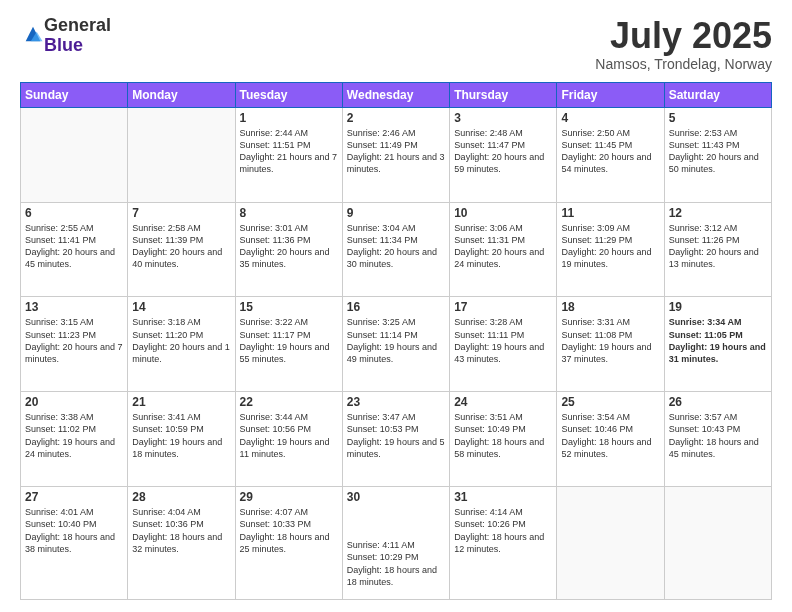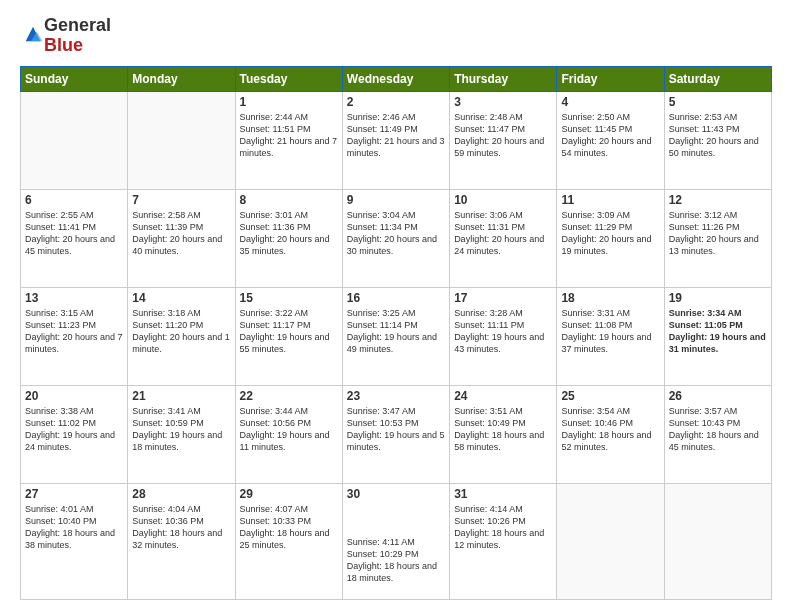--- a/index.html
+++ b/index.html
@@ -26,21 +26,21 @@
     .logo {
       display: flex;
       align-items: center;
     }
     .logo-text {
       font-size: 18px;
       font-weight: bold;
       line-height: 1.1;
     }
     .logo-general { color: #333; }
-    .logo-blue { color: #b91c1c; }
+    .logo-blue { color: #4c1d95; }
     .logo-icon {
       width: 22px;
       height: 22px;
       margin-left: 2px;
     }
     .title-area {
       text-align: right;
     }
     .month-title {
       font-size: 36px;
@@ -53,21 +53,21 @@
       color: #555;
     }
     .calendar {
       flex: 1;
       border: 1px solid #ccc;
       border-collapse: collapse;
       width: 100%;
       table-layout: fixed;
     }
     .calendar th {
-      background-color: #4d7c0f;
+      background-color: #8b5cf6;
       color: #fff;
       font-size: 12px;
       font-weight: bold;
       padding: 5px 4px;
       text-align: left;
       border: 1px solid #1565c0;
     }
     .calendar td {
       border: 1px solid #ccc;
       vertical-align: top;
@@ -104,20 +104,22 @@
         </svg>
       </div>
       <div>
         <div class="logo-text">
           <span class="logo-general">General</span><br>
           <span class="logo-blue">Blue</span>
         </div>
       </div>
     </div>
     <div class="title-area">
+      <div class="month-title">July 2025</div>
+      <div class="subtitle">Namsos, Trondelag, Norway</div>
     </div>
   </div>
 
   <table class="calendar">
     <thead>
       <tr>
       <th>Sunday</th>
           <th>Monday</th>
           <th>Tuesday</th>
           <th>Wednesday</th>

